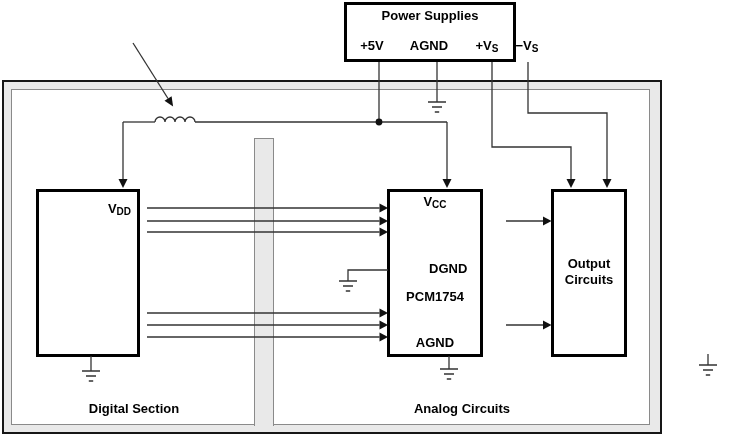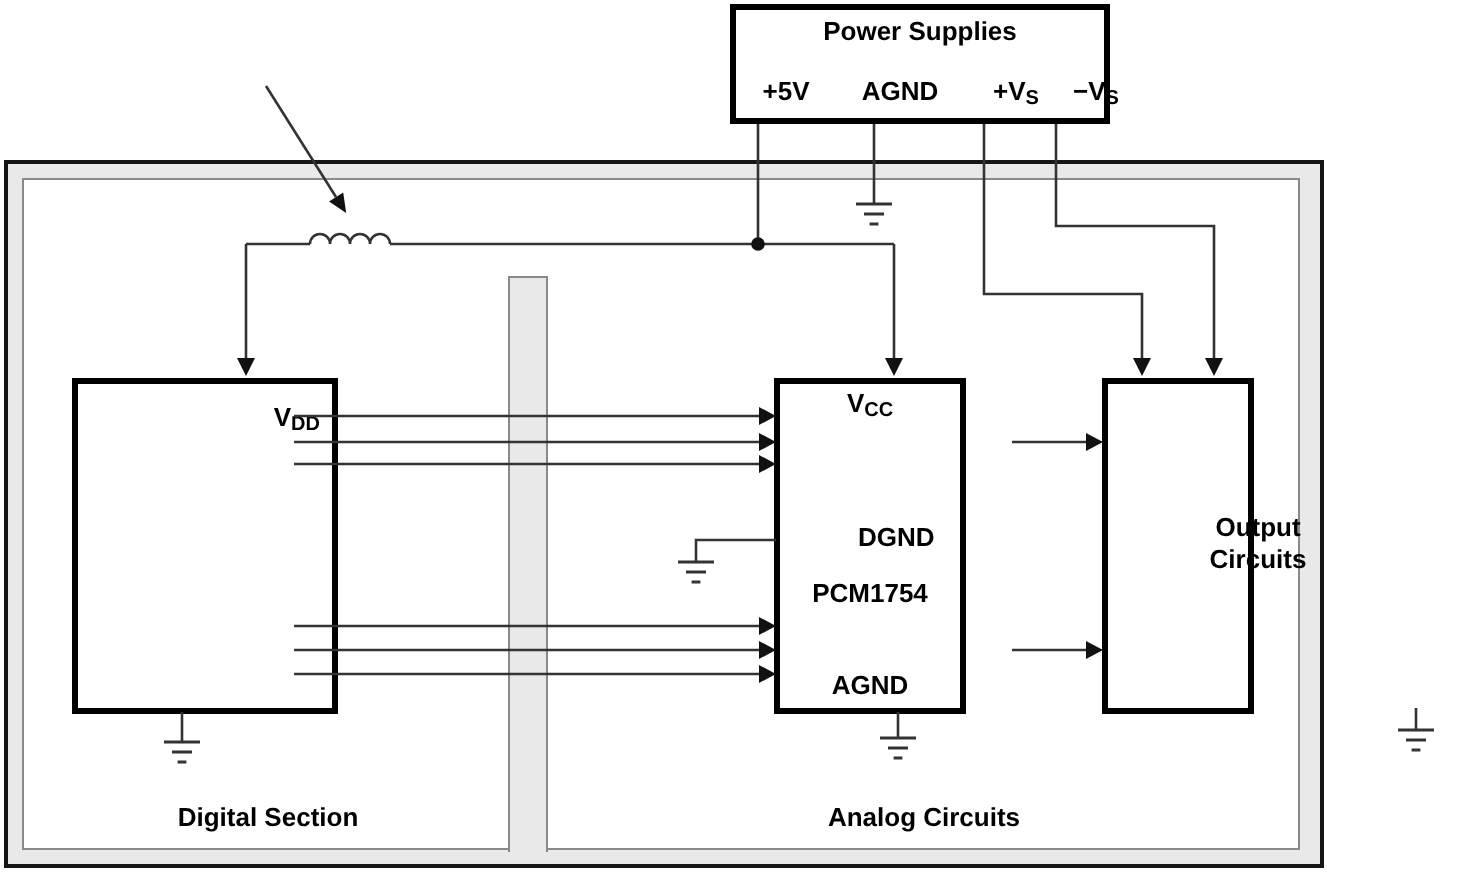--- a/index.html
+++ b/index.html
@@ -20,29 +20,29 @@
   }
   .divider-bar {
     position:absolute; left:254px; top:138px; width:18px; height:287px;
     background:#e9e9e9; border:1px solid #8a8a8a; border-bottom:none;
   }
   
   .cbox {
     position:absolute; box-sizing:border-box;
     background:#ffffff; border:3px solid #000;
   }
-  .power-box   { left:365px; top:2px;   width:190px; height:60px; }
-  .digital-box { left:36px;  top:189px; width:133px; height:168px; }
+  .power-box   { left:344px; top:2px;   width:172px; height:60px; }
+  .digital-box { left:36px;  top:189px; width:104px; height:168px; }
   .pcm-box     { left:387px; top:189px; width:96px; height:168px; }
   .output-box  { left:551px; top:189px; width:76px;  height:168px; }
   .lbl { font-size:13px; line-height:14px; white-space:nowrap; }
   .ctr { transform:translateX(-50%); }
   .boxlbl-center { left:0; width:100%; text-align:center; position:absolute; }
   .sub { font-size:10px; vertical-align:-2px; letter-spacing:0; }
-  .two-line { text-align:center; line-height:16px;padding-left:40px; }
+  .two-line { text-align:center; line-height:16px; }
   svg.wires { position:absolute; left:0; top:0; pointer-events:none; }
   svg .w { stroke:#333; stroke-width:1.3; fill:none; }
   svg .g { stroke:#333; stroke-width:1.4; fill:none; }
   svg .a { fill:#111; stroke:none; }
 </style>
 </head>
 <body>
 
 <div class="stage">
 

